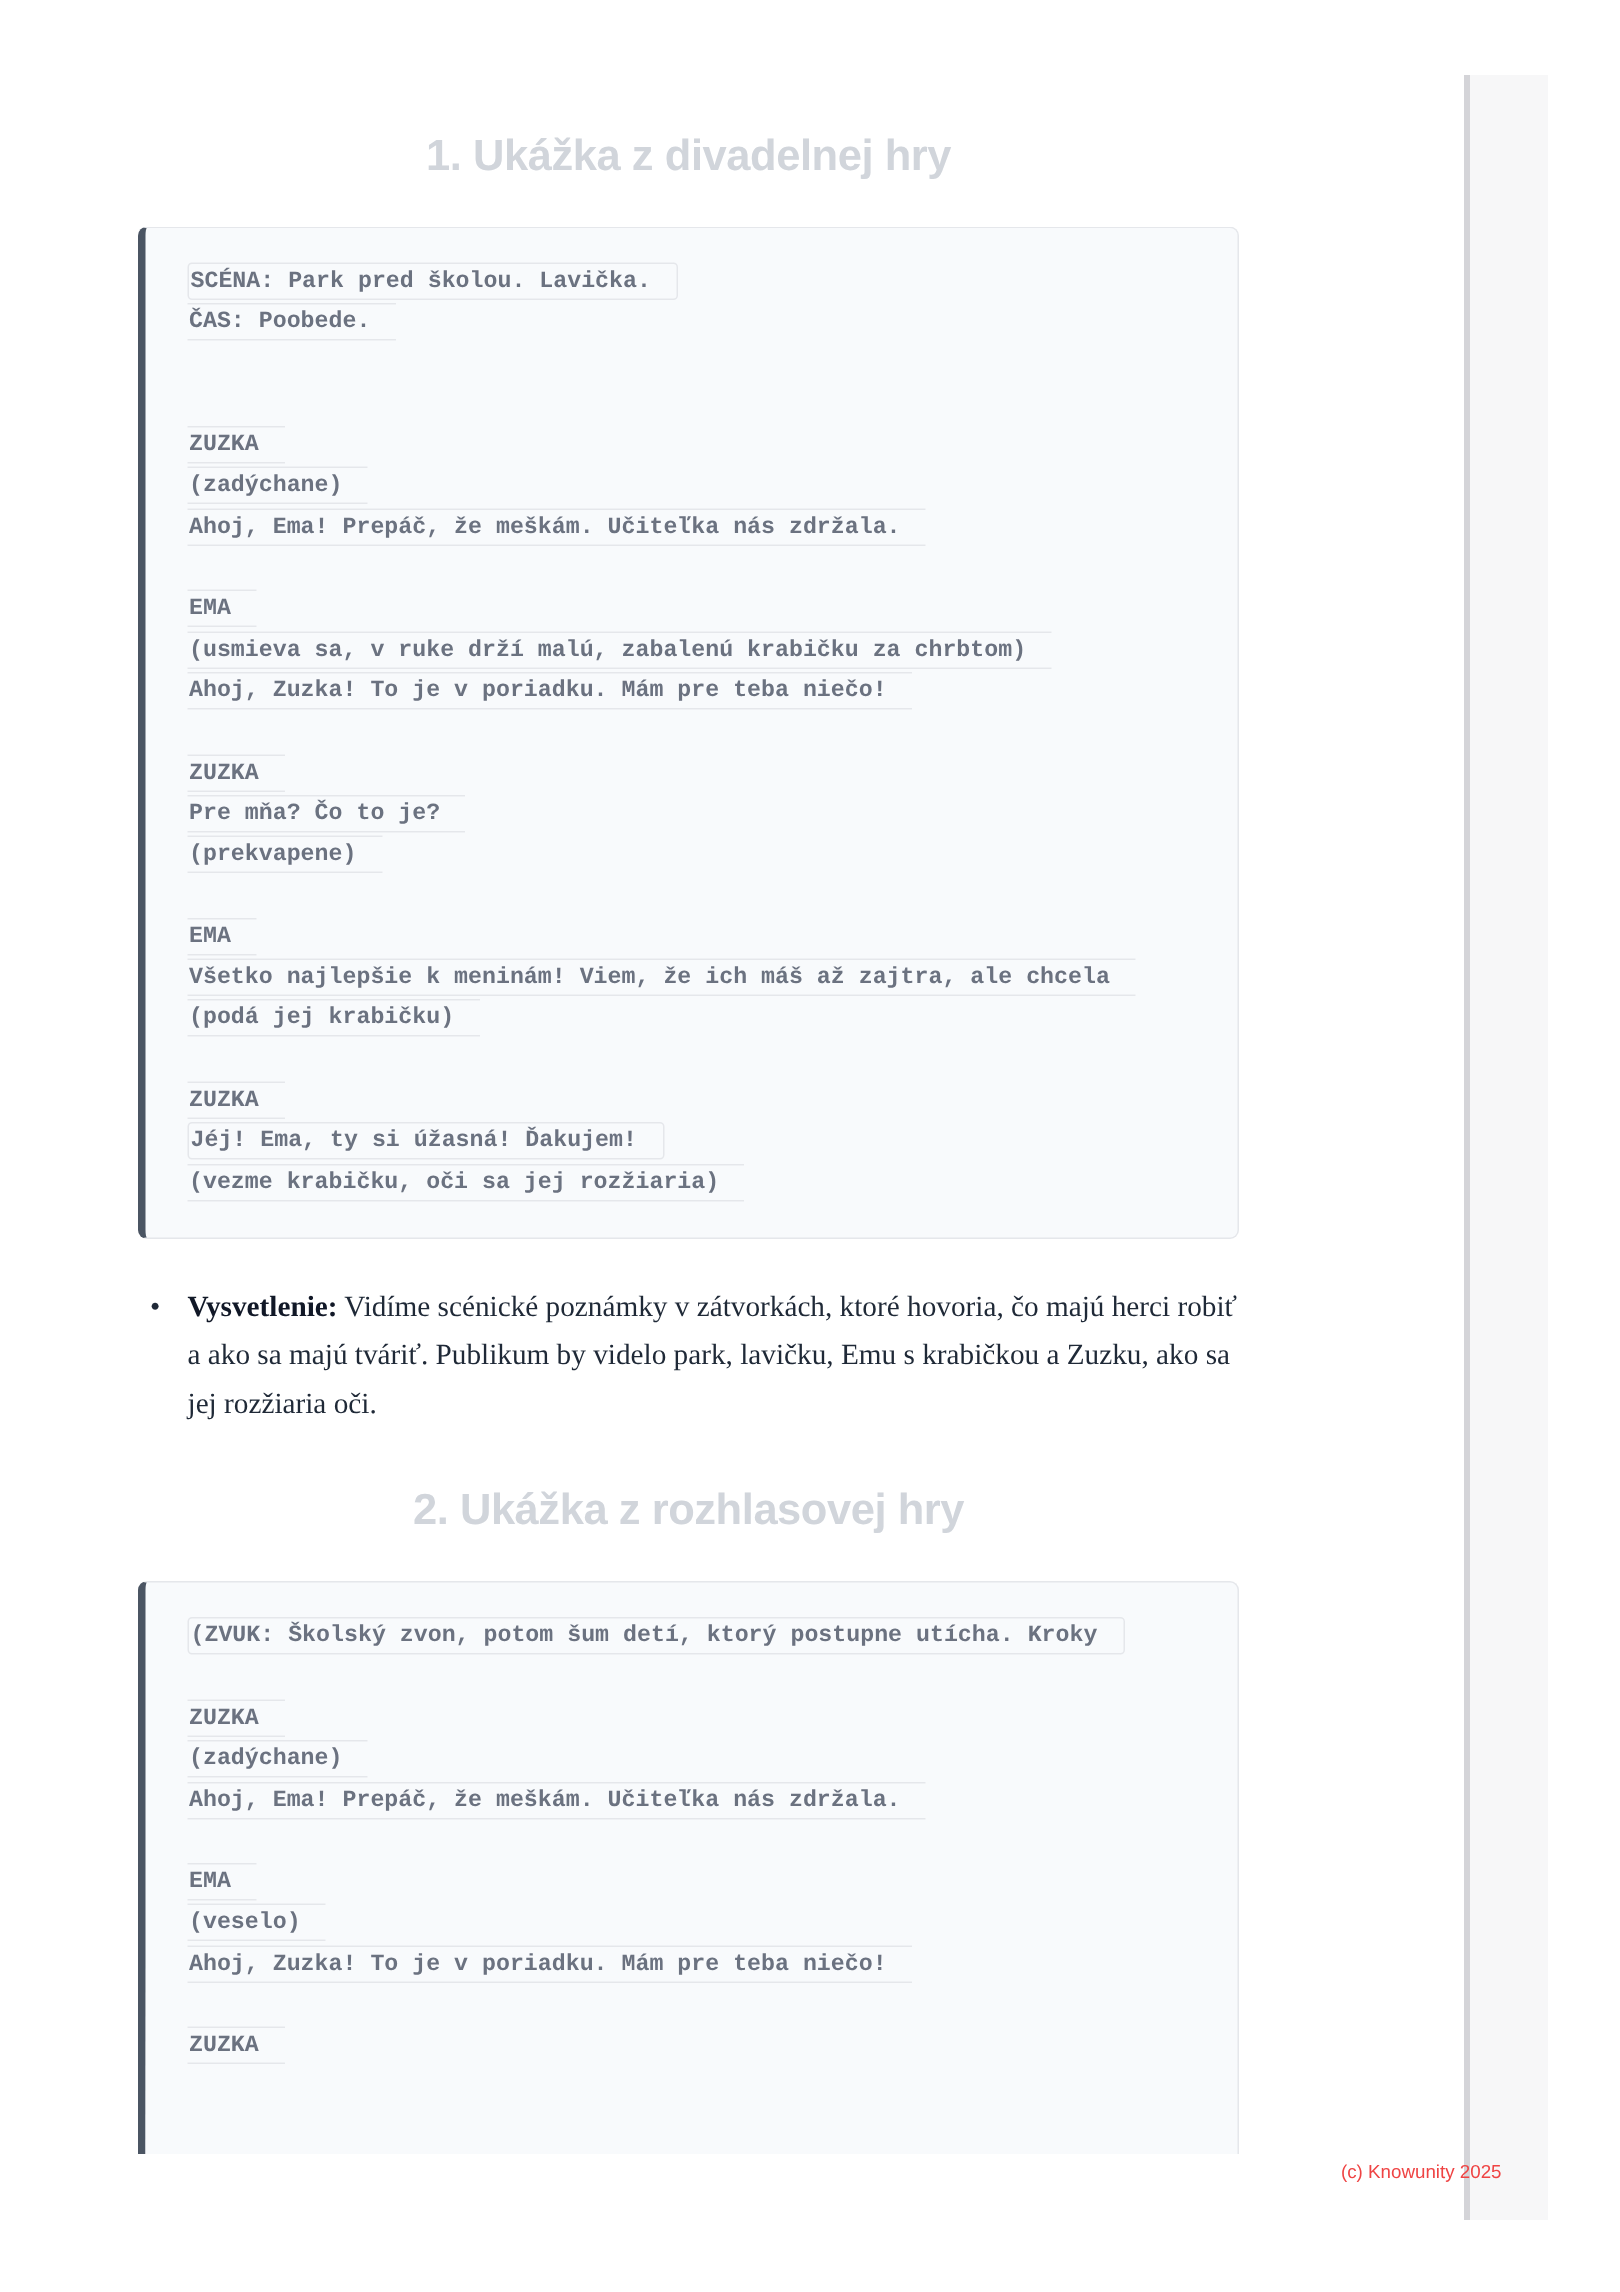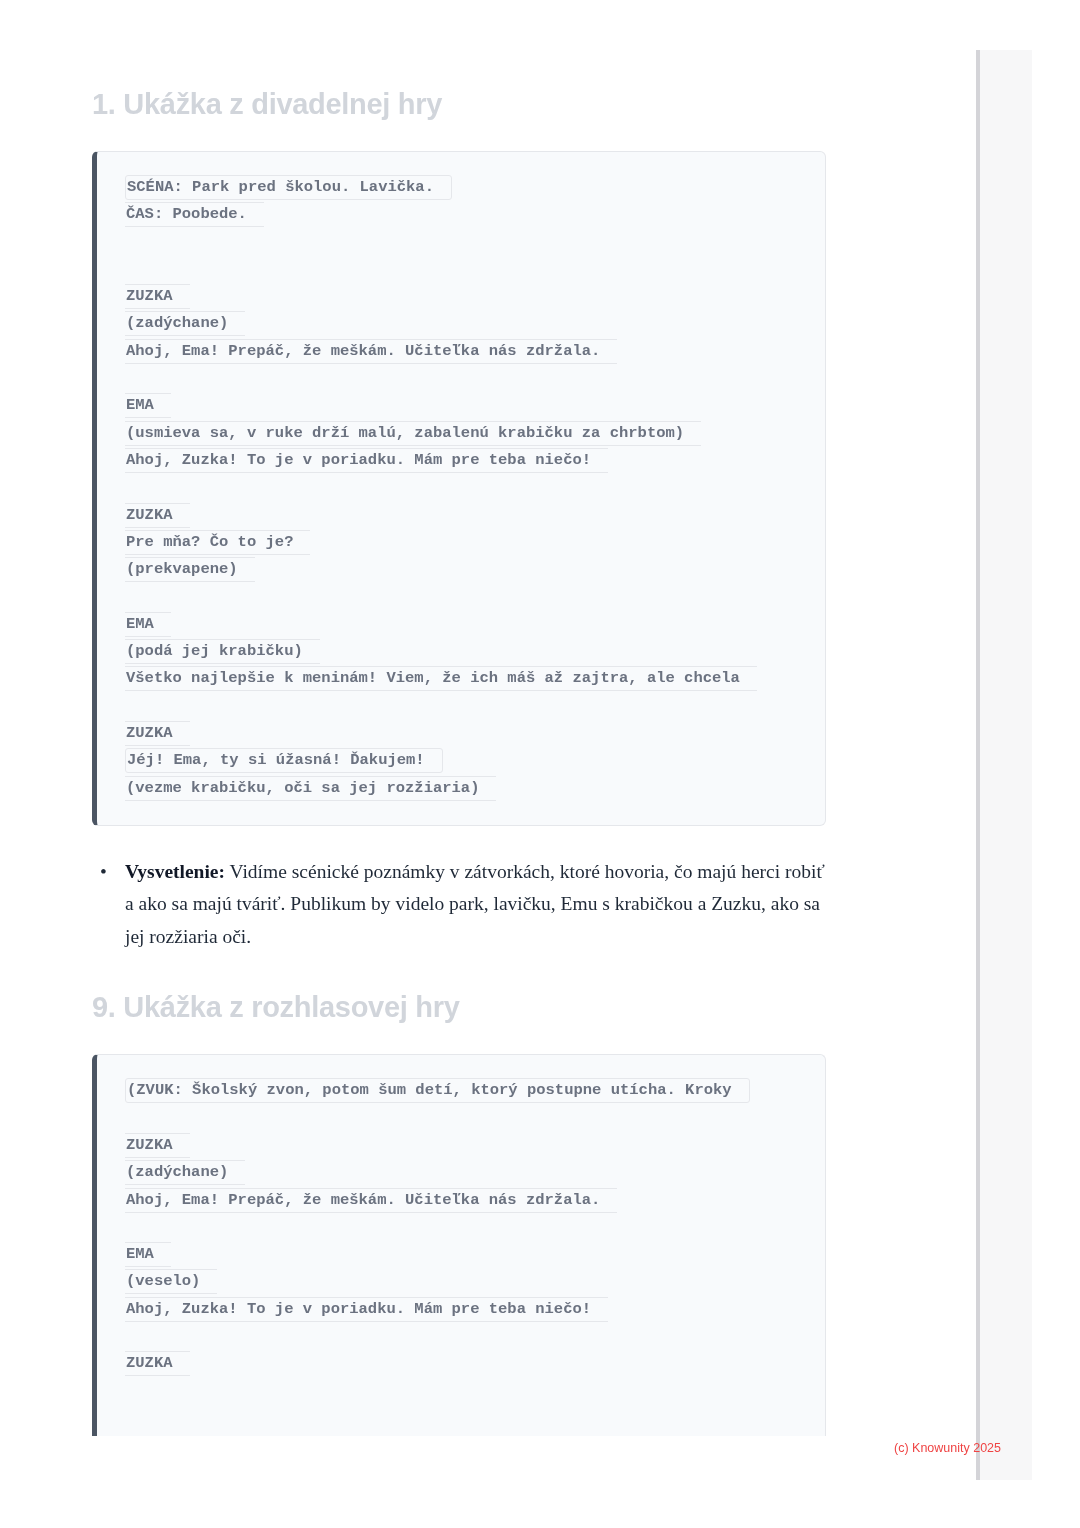--- a/index.html
+++ b/index.html
@@ -1,21 +1,21 @@
 <!DOCTYPE html>
 <html><head>
 <meta charset="utf-8">
 <style>
   html, body { margin:0; padding:0; }
   body { width:1080px; height:1528px; background:#ffffff; position:relative; overflow:hidden;
          font-family:"Liberation Sans", "DejaVu Sans", sans-serif; color:#1f2937; }
   .content { position:absolute; left:92px; top:52px; width:734px; }
   .intro { font-size:19.5px; line-height:34px; text-align:justify; margin:0; color:#1f2937; }
   .intro b, .bullet b { font-weight:700; color:#111827; }
-  h2 { font-size:29px; font-weight:700; color:#d1d5db; margin:0; letter-spacing:-0.3px; }
+  h2 { font-size:29px; font-weight:700; color:#d1d5db; margin:0; letter-spacing:-0.3px;text-align:center; }
   .h1pos { margin-top:36px; }
   .code { position:relative; margin-top:30px; background:#f8fafc; border:1px solid #e5e7eb;
           border-left:5px solid #4b5563; border-radius:6px; padding:23px 0 22px 28px; overflow:hidden; }
   .code .line { display:block; height:27.3px; }
   .code .line span { display:inline-block; font-family:"Liberation Mono", "DejaVu Sans Mono", monospace;
           font-size:15.5px; font-weight:700; color:#6b7280; white-space:pre; line-height:20px;
           border-top:1px solid #e5e7eb; border-bottom:1px solid #e5e7eb; padding:1px 17px 2px 1px; }
   .code .line.empty span { border:none; }
   .code .line.boxed span { border:1px solid #e5e7eb; border-radius:3px; }
   .bullet-list { margin:30px 0 0 0; padding:0 0 0 33px; list-style:none;font-family:Liberation Serif, serif; }
@@ -45,33 +45,33 @@
       <div class="line empty"><span></span></div>
       <div class="line"><span>EMA</span></div>
       <div class="line"><span>(usmieva sa, v ruke drží malú, zabalenú krabičku za chrbtom)</span></div>
       <div class="line"><span>Ahoj, Zuzka! To je v poriadku. Mám pre teba niečo!</span></div>
       <div class="line empty"><span></span></div>
       <div class="line"><span>ZUZKA</span></div>
       <div class="line"><span>Pre mňa? Čo to je?</span></div>
       <div class="line"><span>(prekvapene)</span></div>
       <div class="line empty"><span></span></div>
       <div class="line"><span>EMA</span></div>
+      <div class="line"><span>Všetko najlepšie k meninám! Viem, že ich máš až zajtra, ale chcela</span></div>
       <div class="line"><span>(podá jej krabičku)</span></div>
-      <div class="line"><span>Všetko najlepšie k meninám! Viem, že ich máš až zajtra, ale chcela</span></div>
       <div class="line empty"><span></span></div>
       <div class="line"><span>ZUZKA</span></div>
       <div class="line boxed"><span>Jéj! Ema, ty si úžasná! Ďakujem!</span></div>
       <div class="line"><span>(vezme krabičku, oči sa jej rozžiaria)</span></div>
     </div>
 
   <ul class="bullet-list">
     <li class="bullet"><b>Vysvetlenie:</b><span> Vidíme scénické poznámky v zátvorkách, ktoré hovoria, čo majú herci robiť a ako sa majú tváriť. Publikum by videlo park, lavičku, Emu s krabičkou a Zuzku, ako sa jej rozžiaria oči.</span></li>
   </ul>
 
-  <h2 class="h2pos">9. Ukážka z rozhlasovej hry</h2>
+  <h2 class="h2pos">2. Ukážka z rozhlasovej hry</h2>
 
   <div class="code code2" id="code2">
       <div class="line boxed"><span>(ZVUK: Školský zvon, potom šum detí, ktorý postupne utícha. Kroky</span></div>
       <div class="line empty"><span></span></div>
       <div class="line"><span>ZUZKA</span></div>
       <div class="line"><span>(zadýchane)</span></div>
       <div class="line"><span>Ahoj, Ema! Prepáč, že meškám. Učiteľka nás zdržala.</span></div>
       <div class="line empty"><span></span></div>
       <div class="line"><span>EMA</span></div>
       <div class="line"><span>(veselo)</span></div>

